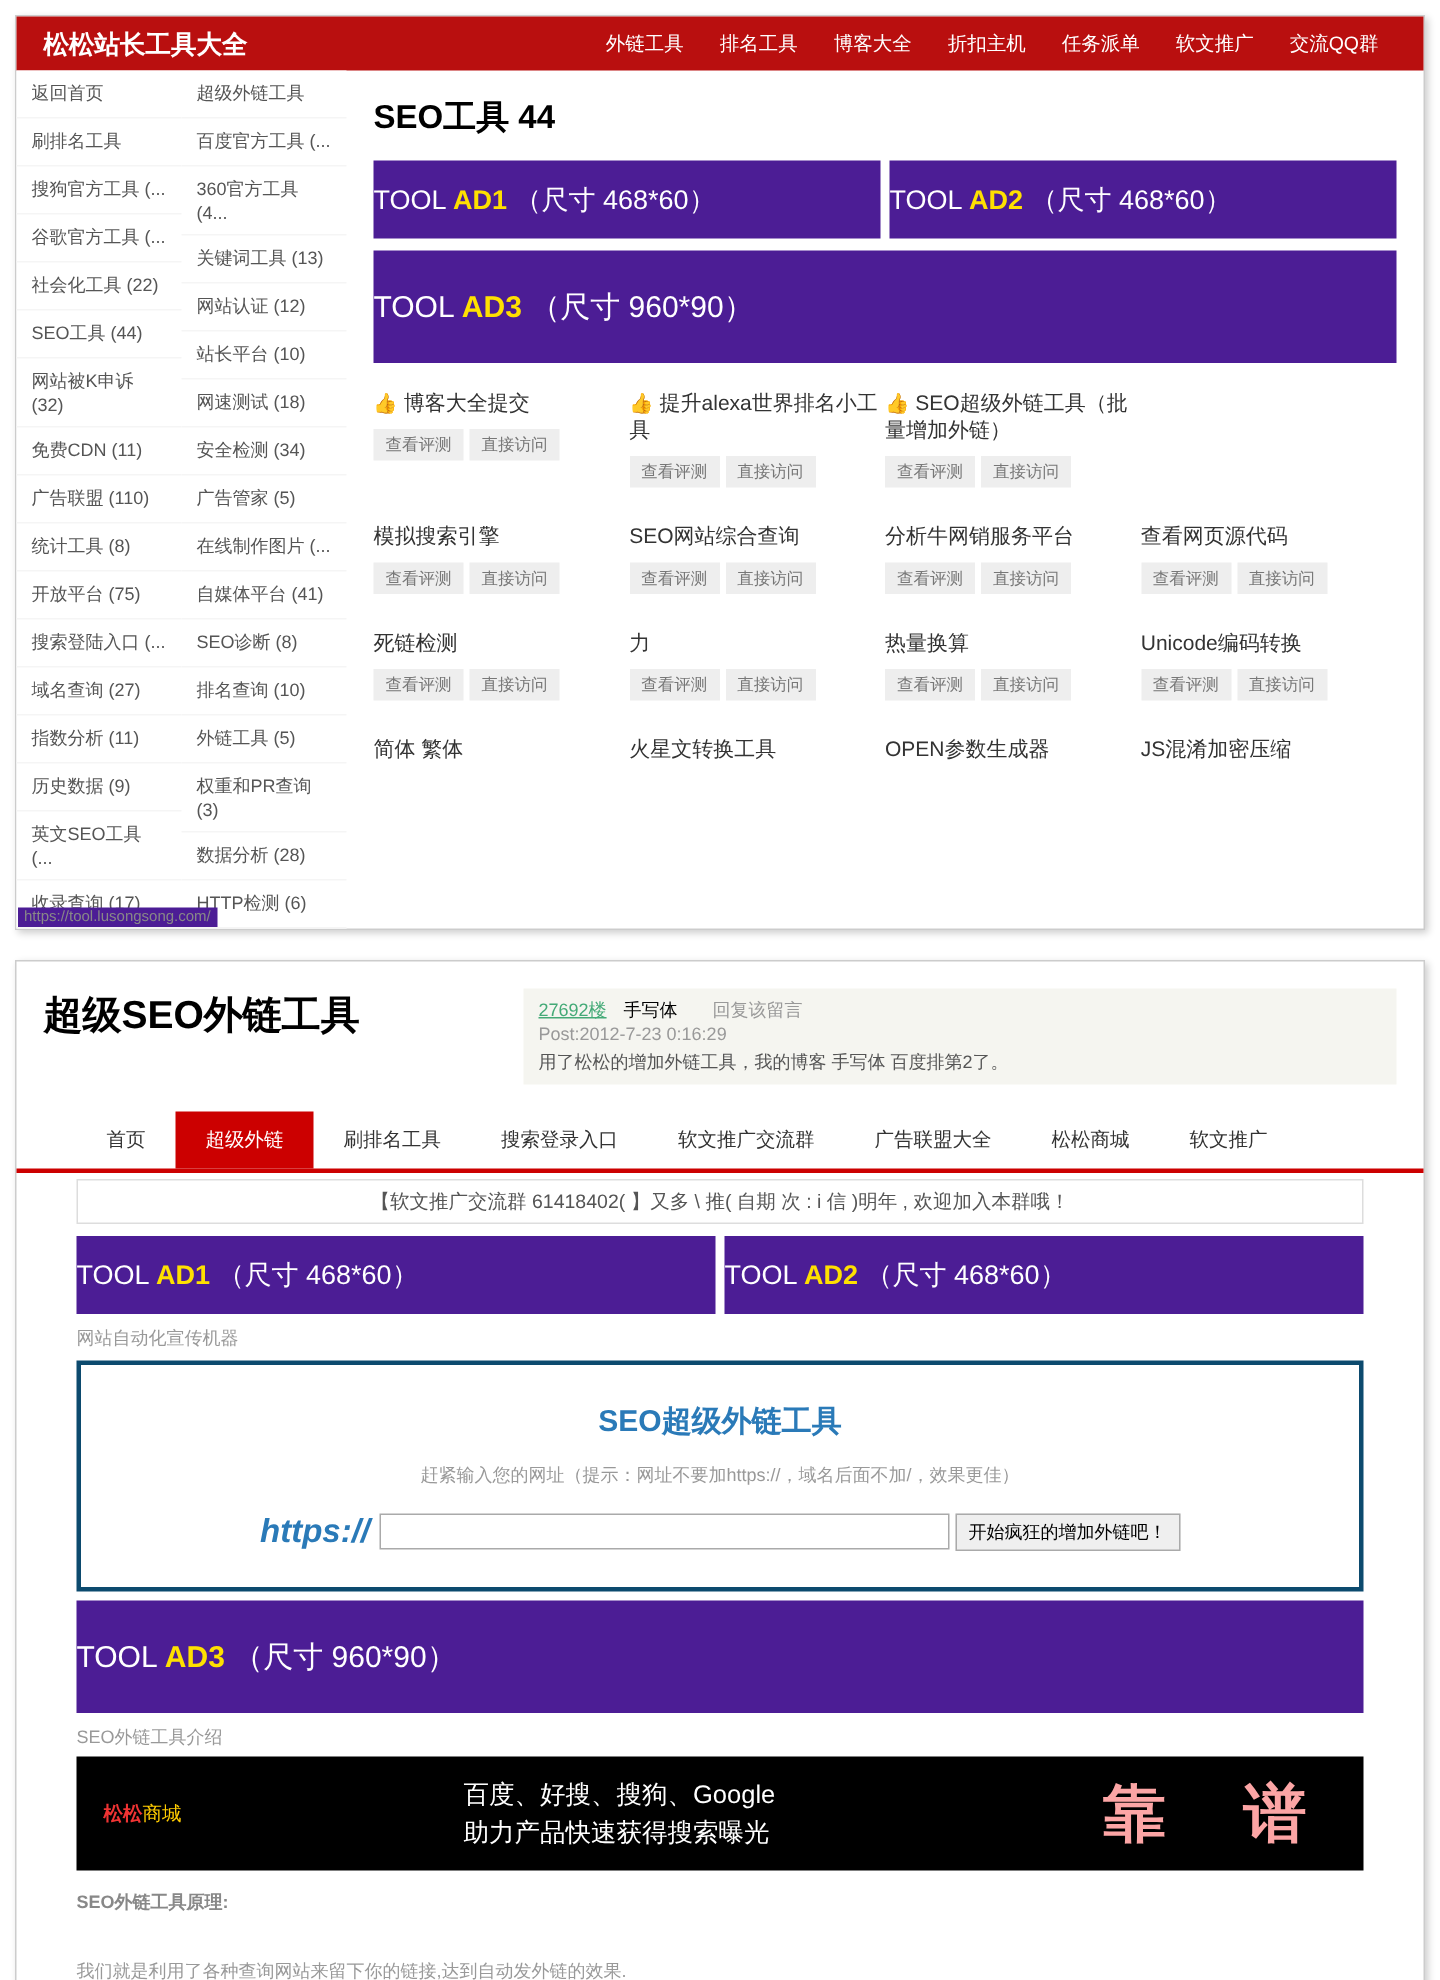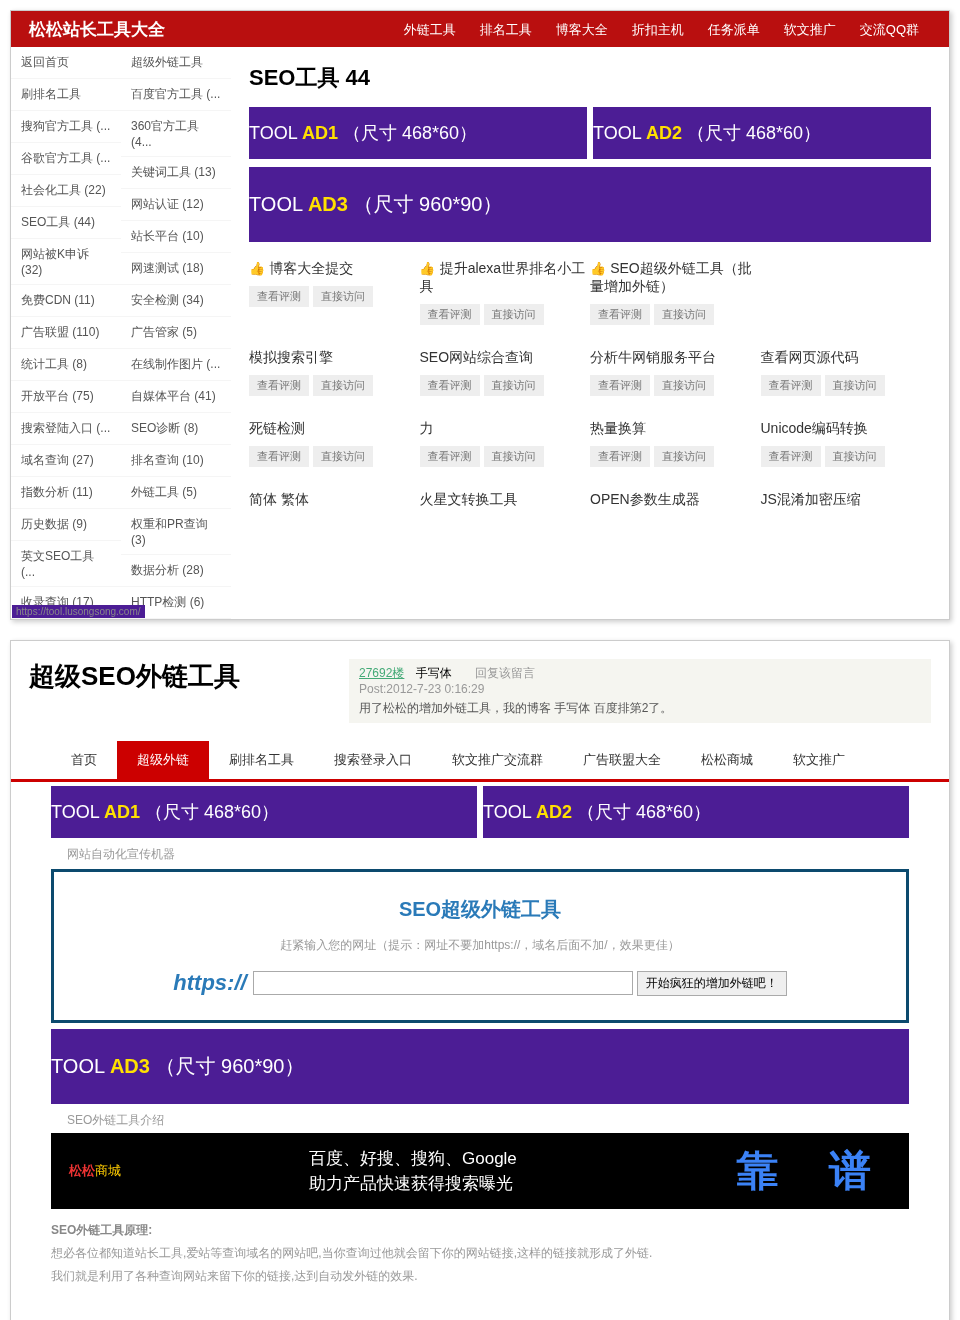--- a/index.html
+++ b/index.html
@@ -29,35 +29,35 @@
 .w2logo{font-size:26px;font-weight:bold;width:320px}
 .cmt{flex:1;background:#f5f5f0;padding:6px 10px;font-size:12px}
 .cmt a{color:#4a7;text-decoration:underline;margin-right:8px}
 .cmt .g{color:#999}
 .cmt p{margin-top:4px;color:#555}
 .nav2{display:flex;border-bottom:3px solid #c00;padding:0 40px}
 .nav2 a{padding:10px 20px;font-size:13px;color:#333;text-decoration:none}
 .nav2 a.act{background:#c00;color:#fff}
 .box2{padding:4px 40px 10px}
 .notice{border:1px solid #ddd;padding:5px;text-align:center;font-size:13px;color:#555;margin-bottom:8px}
-.sub{font-size:12px;color:#999;margin:8px 16px 4px}
+.sub{font-size:12px;color:#999;margin:8px 0 4px}
 .tool2{border:3px solid #0c4a6e;padding:24px;text-align:center;margin:6px 0}
 .tool2 h3{color:#2a7ab8;font-size:20px;margin-bottom:14px}
 .tool2 .hint{color:#999;font-size:12px;margin-bottom:16px}
 .inrow{display:flex;align-items:center;justify-content:center}
 .proto{color:#2a7ab8;font-size:22px;font-weight:bold;font-style:italic;margin-right:6px}
 .inrow input{width:380px;height:24px;border:1px solid #aaa;padding:2px 4px}
 .inrow button{margin-left:4px;padding:3px 8px;font-size:12px;background:#efefef;border:1px solid #aaa}
 .banner{background:#000;color:#fff;display:flex;align-items:center;padding:10px 18px;margin-bottom:10px}
 .bl{width:240px}
 .bl .t{font-size:13px}.bl .t b{color:#e33}.bl .t i{color:#fc0;font-style:normal}
 .bl .b{font-size:28px;font-weight:bold}
 .bl .b i{color:#e33;font-style:normal;font-size:34px}
 .bm{flex:1;font-size:17px;line-height:1.5}
-.br{font-size:42px;color:#3b82f6;font-weight:bold;letter-spacing:20px;font-family:Liberation Serif, serif}
+.br{font-size:42px;color:#fca5a5;font-weight:bold;letter-spacing:20px;font-family:Liberation Sans, sans-serif}
 .desc{font-size:12px;color:#999;line-height:1.9}
 .desc b{color:#888}
 </style>
 </head>
 <body>
 
 <div class="wrap">
  <div class="hdr">
   <div class="logo">松松站长工具大全</div>
   <div class="nav" id="nav1"><a href="#">外链工具</a><a href="#">排名工具</a><a href="#">博客大全</a><a href="#">折扣主机</a><a href="#">任务派单</a><a href="#">软文推广</a><a href="#">交流QQ群</a></div>
@@ -189,20 +189,21 @@
       <a href="#">首页</a>
       <a href="#" class="act">超级外链</a>
       <a href="#">刷排名工具</a>
       <a href="#">搜索登录入口</a>
       <a href="#">软文推广交流群</a>
       <a href="#">广告联盟大全</a>
       <a href="#">松松商城</a>
       <a href="#">软文推广</a>
     </div>
  <div class="box2">
+  <div class="notice">【软文推广交流群 61418402(  】又多 \ 推(   自期 次 : i 信 )明年 , 欢迎加入本群哦！</div>
   <div class="adrow">
    <div class="ad"><span>TOOL </span><b>AD1</b><span> （尺寸 468*60）</span></div>
    <div class="ad"><span>TOOL </span><b>AD2</b><span> （尺寸 468*60）</span></div>
   </div>
   <div class="sub">网站自动化宣传机器</div>
   <div class="tool2">
    <h3>SEO超级外链工具</h3>
    <div class="hint">赶紧输入您的网址（提示：网址不要加https://，域名后面不加/，效果更佳）</div>
    <div class="inrow">
     <span class="proto">https://</span>
@@ -214,20 +215,20 @@
   <div class="sub">SEO外链工具介绍</div>
   <div class="banner">
    <div class="bl">
     <div class="t"><b>松松</b><i>商城</i></div>
    </div>
    <div class="bm" id="bm">百度、好搜、搜狗、Google<br>助力产品快速获得搜索曝光</div>
    <div class="br">靠 谱</div>
   </div>
   <div class="desc">
    <b>SEO外链工具原理:</b><br>
-   <span>想必各位都知道站长工具,爱站等查询域名的网站吧,当你查询过他就会留下你的网站链接,这样的链接就形成了外链.</span><br>
+   <br>
    <span>我们就是利用了各种查询网站来留下你的链接,达到自动发外链的效果.</span><br>
    <br>
    <br>
    
   </div>
  </div>
 </div>
 
 </body></html>

